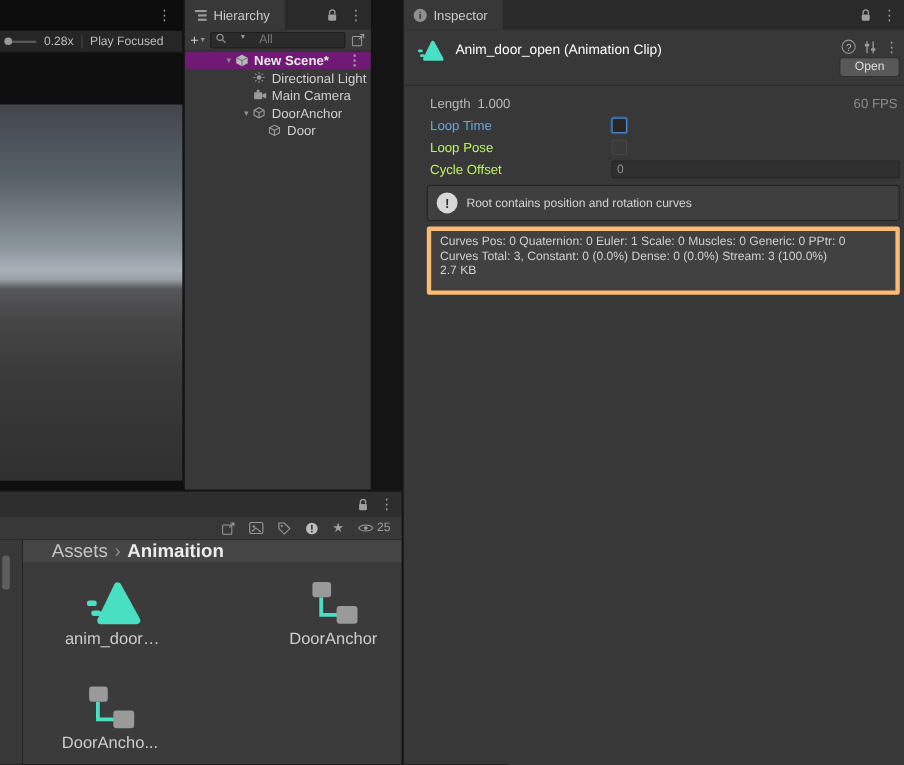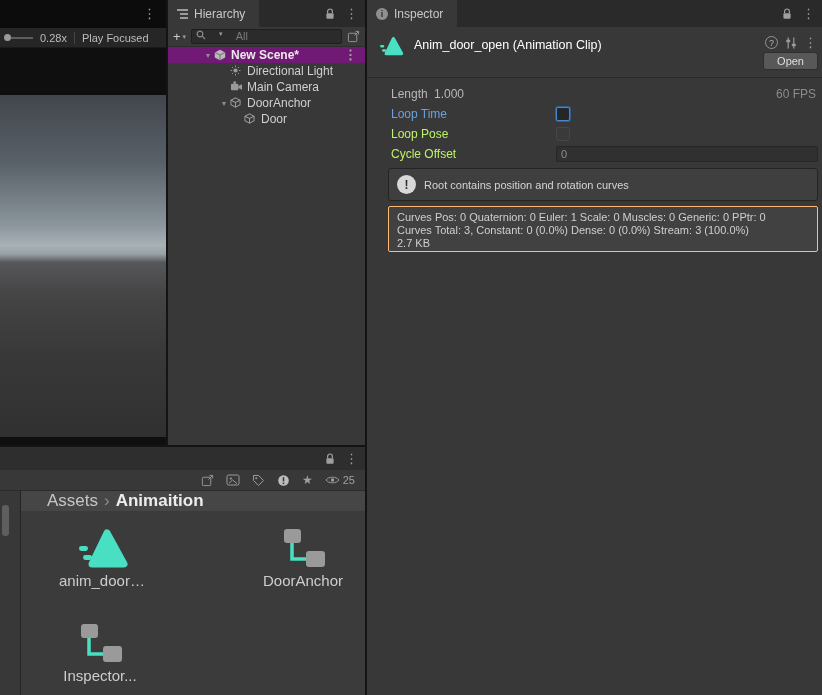--- a/index.html
+++ b/index.html
@@ -26,21 +26,21 @@
   .slider{display:inline-flex;align-items:center;gap:0}
   .knob{width:7px;height:7px;border-radius:50%;background:#9a9a9a}
   .track{width:22px;height:2px;background:#5d5d5d}
   .vsep{width:1px;height:12px;background:#454545}
   .gv-screen{position:absolute;top:48px;left:0;right:0;bottom:0;background:#0f0f0f}
   .gv-sky{position:absolute;top:47px;left:0;right:0;height:342px;
     background:linear-gradient(to bottom,#42464c 0%,#596169 20%,#8b959c 38%,#a8b1b6 44%,
       #99a1a6 46.5%,#56575a 49%,#454546 58%,#39393a 75%,#303031 100%)}
 
   
-  #hierarchy{left:168px;top:0;width:197px;height:445px}
+  #hierarchy{left:168px;top:0;width:169px;height:445px}
   .h-toolbar{position:absolute;top:27px;left:0;right:0;height:20px;background:#383838;
     border-bottom:1px solid #2d2d2d;display:flex;align-items:center;padding:0 5px;gap:5px}
   .plus-btn{color:#cdcdcd;font-size:13px;display:inline-flex;align-items:center;gap:2px}
   .caret{font-size:7px;color:#9a9a9a;line-height:1}
   .searchbox{flex:1;height:15px;background:#2b2b2b;border:1px solid #1e1e1e;border-radius:2px;
     display:flex;align-items:flex-start;gap:13px;padding:0 4px;color:#7a7a7a;font-size:11px}
   .tree{position:absolute;top:47px;left:0;right:0;bottom:0}
   .h-row{position:relative;height:16px;display:flex;align-items:center;font-size:12px;
     color:#cfcfcf;white-space:nowrap}
   .h-row .fold{width:12px;font-size:7px;color:#8d8d8d;text-align:center;flex:none}
@@ -72,22 +72,22 @@
   .checkbox.focus{border:1px solid #4a86c8;box-shadow:0 0 0 1px #2f5e93}
   .checkbox.disabled{background:#3a3a3a;border-color:#474747}
   .textfield{position:absolute;left:189px;right:4px;top:2px;height:16px;background:#303030;
     border:1px solid #262626;border-radius:2px;color:#8f8f8f;font-size:11px;
     display:flex;align-items:center;padding:0 4px}
   .helpbox{position:absolute;left:21px;right:4px;top:90px;height:33px;background:#3f3f3f;
     border:1px solid #232323;border-radius:3px;display:flex;align-items:center;gap:8px;padding:0 8px}
   .bang{width:19px;height:19px;border-radius:50%;background:#d8d8d8;color:#2e2e2e;font-weight:bold;
     font-size:12px;display:inline-flex;align-items:center;justify-content:center;flex:none}
   .helpbox .txt{font-size:11px;color:#d4d4d4}
-  .statsbox{position:absolute;left:21px;right:4px;top:128px;height:46px;background:#414141;
-    border:1px solid #fdba74;border-radius:2px;padding:4px 8px;color:#cfcfcf;
+  .statsbox{position:absolute;left:21px;right:4px;top:128px;height:62px;background:#414141;
+    border:4px solid #fdba74;border-radius:2px;padding:4px 8px;color:#cfcfcf;
     font-size:11px;line-height:13px}
 
   
   #project{left:0;top:447px;width:365px;height:248px}
   .pj-tabbar{position:absolute;top:0;left:0;right:0;height:23px;background:#2e2e2e}
   .pj-tabbar .tabbar-right{height:23px}
   .pj-toolbar{position:absolute;top:23px;left:0;right:0;height:21px;background:#383838;
     border-bottom:1px solid #2b2b2b;display:flex;align-items:center;justify-content:flex-end;
     gap:12px;padding-right:10px;color:#9f9f9f;font-size:11px}
   .pj-body{position:absolute;top:44px;left:0;right:0;bottom:0;display:flex}
@@ -396,21 +396,21 @@
           </div>
 
           <div class="p-item" style="left:29px;top:103px">
             <div class="p-icon">
               <svg width="50" height="46" viewBox="0 0 50 46">
                   <path d="M14 18 V34 H30" fill="none" stroke="#49dfc3" stroke-width="3.5"></path>
                   <rect x="6" y="4" width="17" height="14" rx="3" fill="#9a9a9a"></rect>
                   <rect x="28" y="26" width="19" height="16" rx="3" fill="#9a9a9a"></rect>
                 </svg>
             </div>
-            <span class="p-lbl">Inspector...</span>
+            <span class="p-lbl">DoorAncho...</span>
           </div>
 
         </div>
       </div>
     </div>
   </div>
 
 </div>
 
 </body></html>

